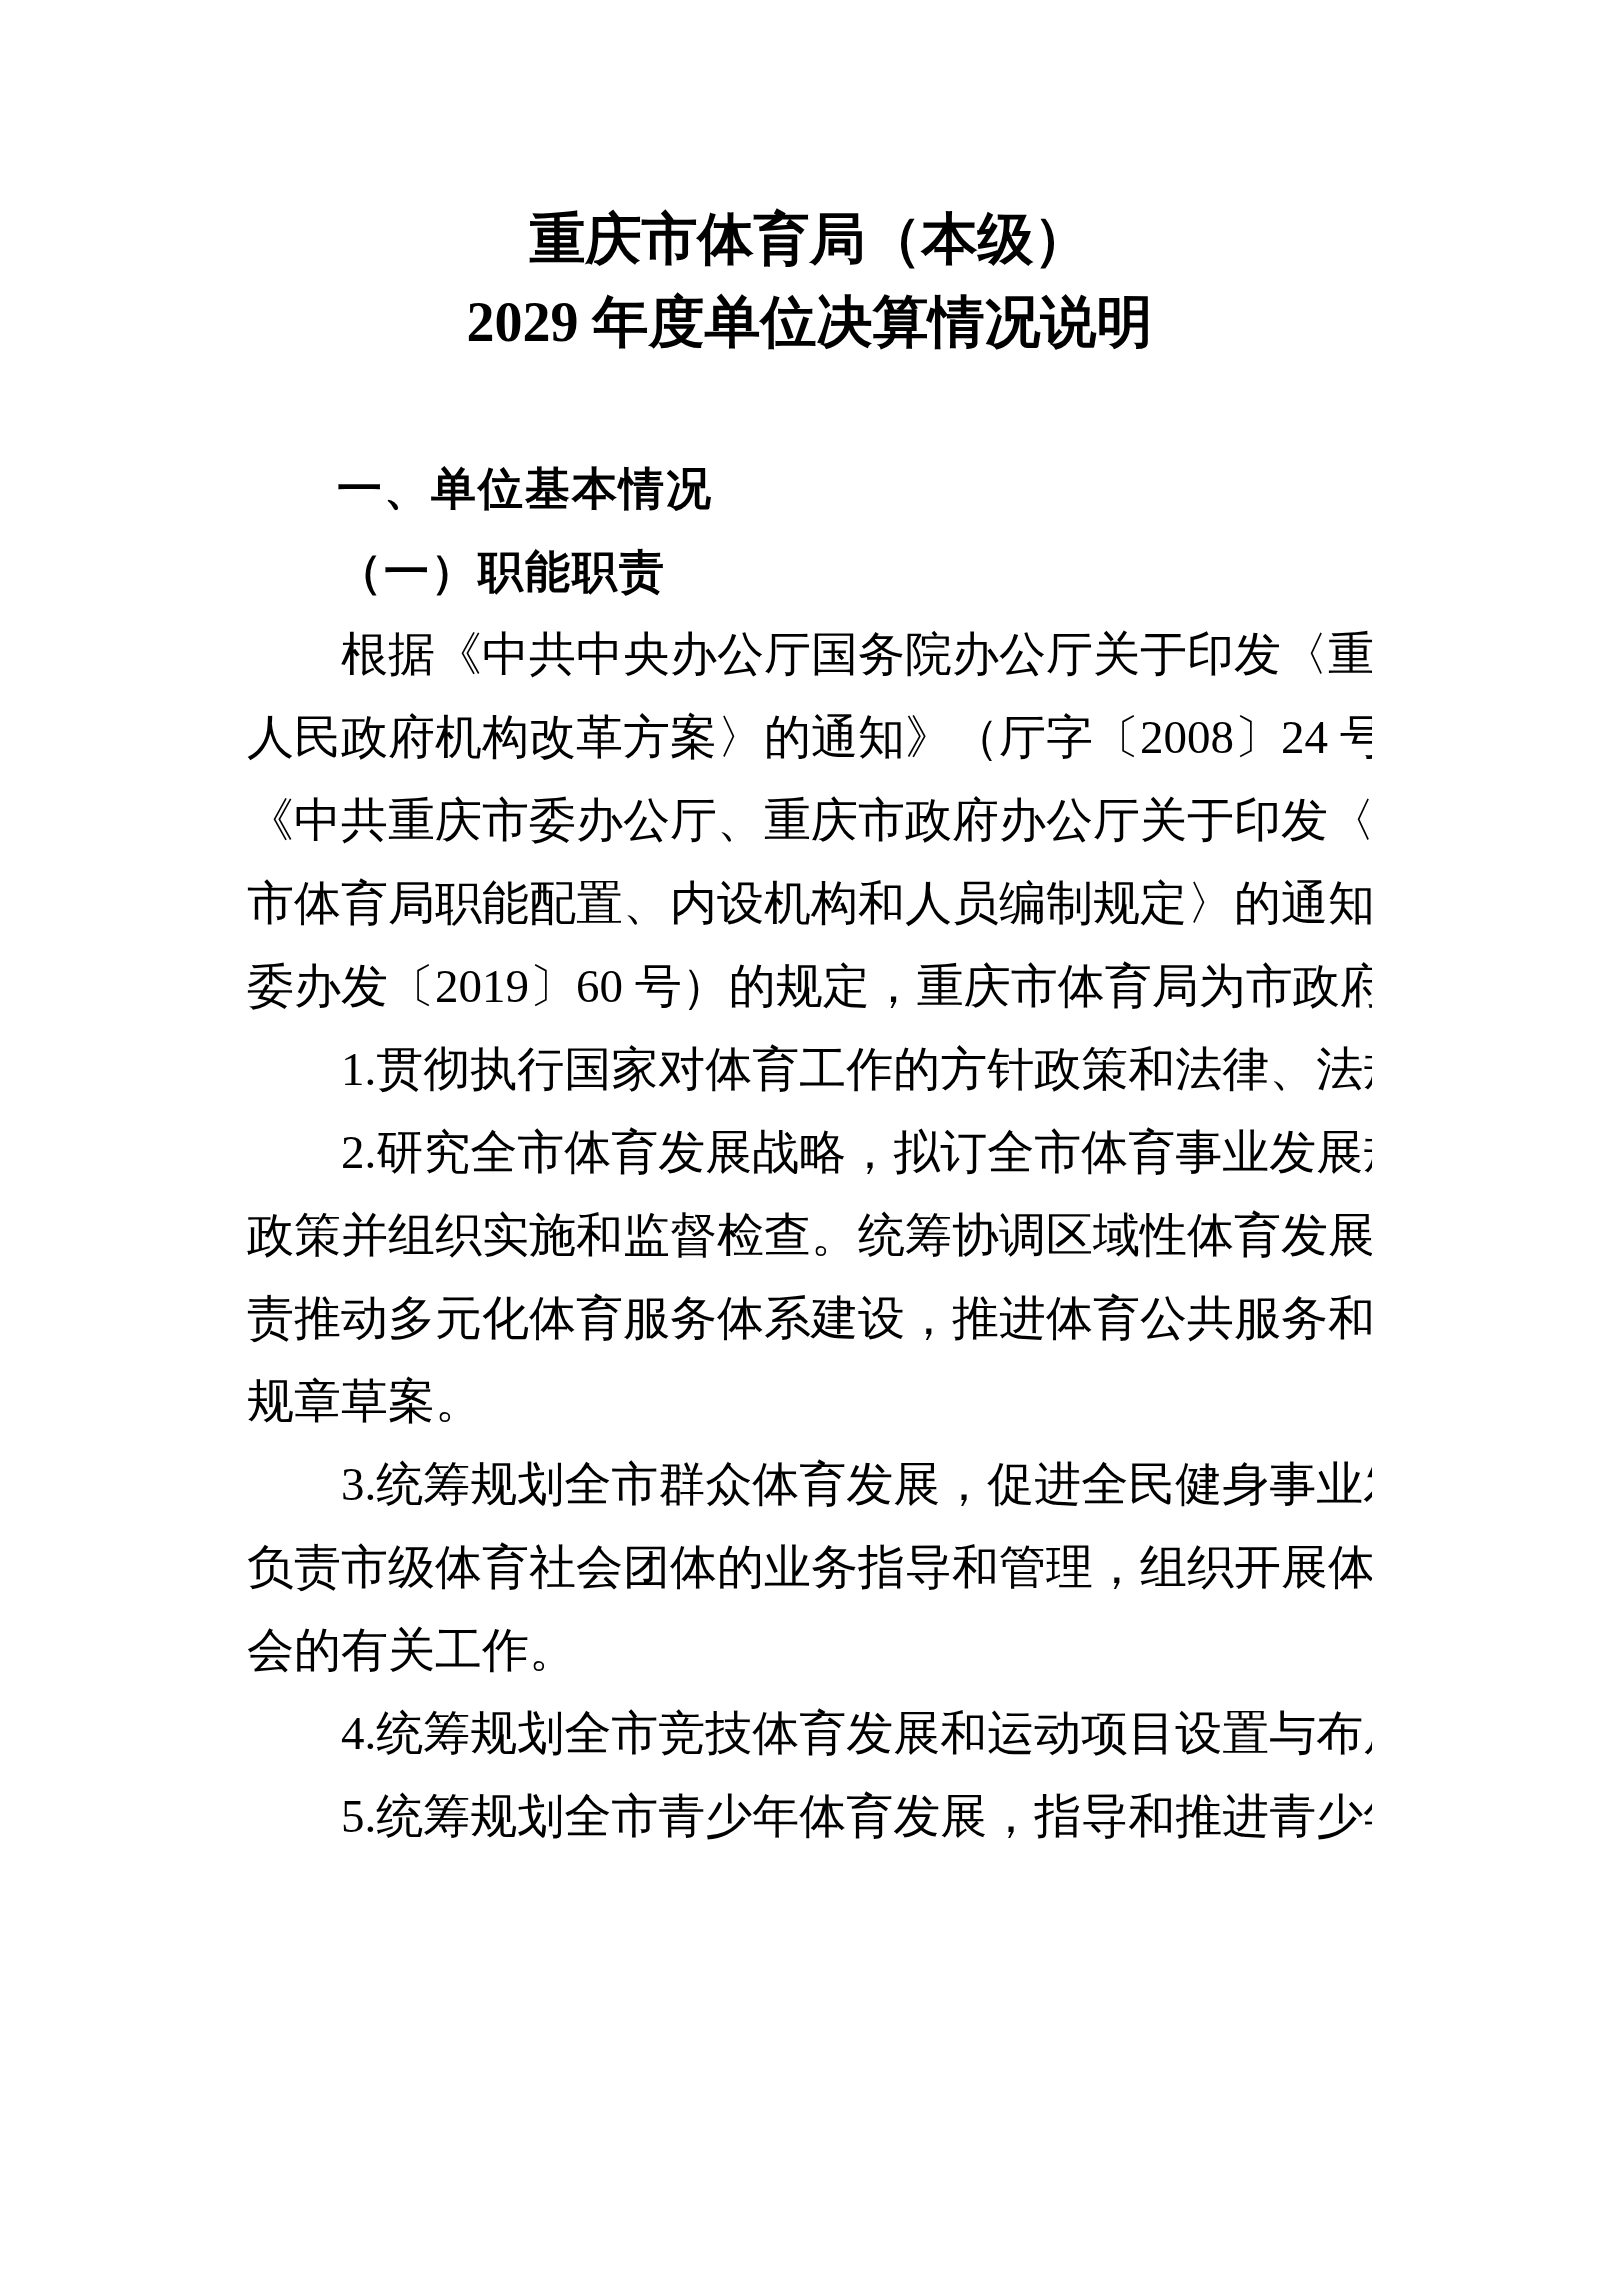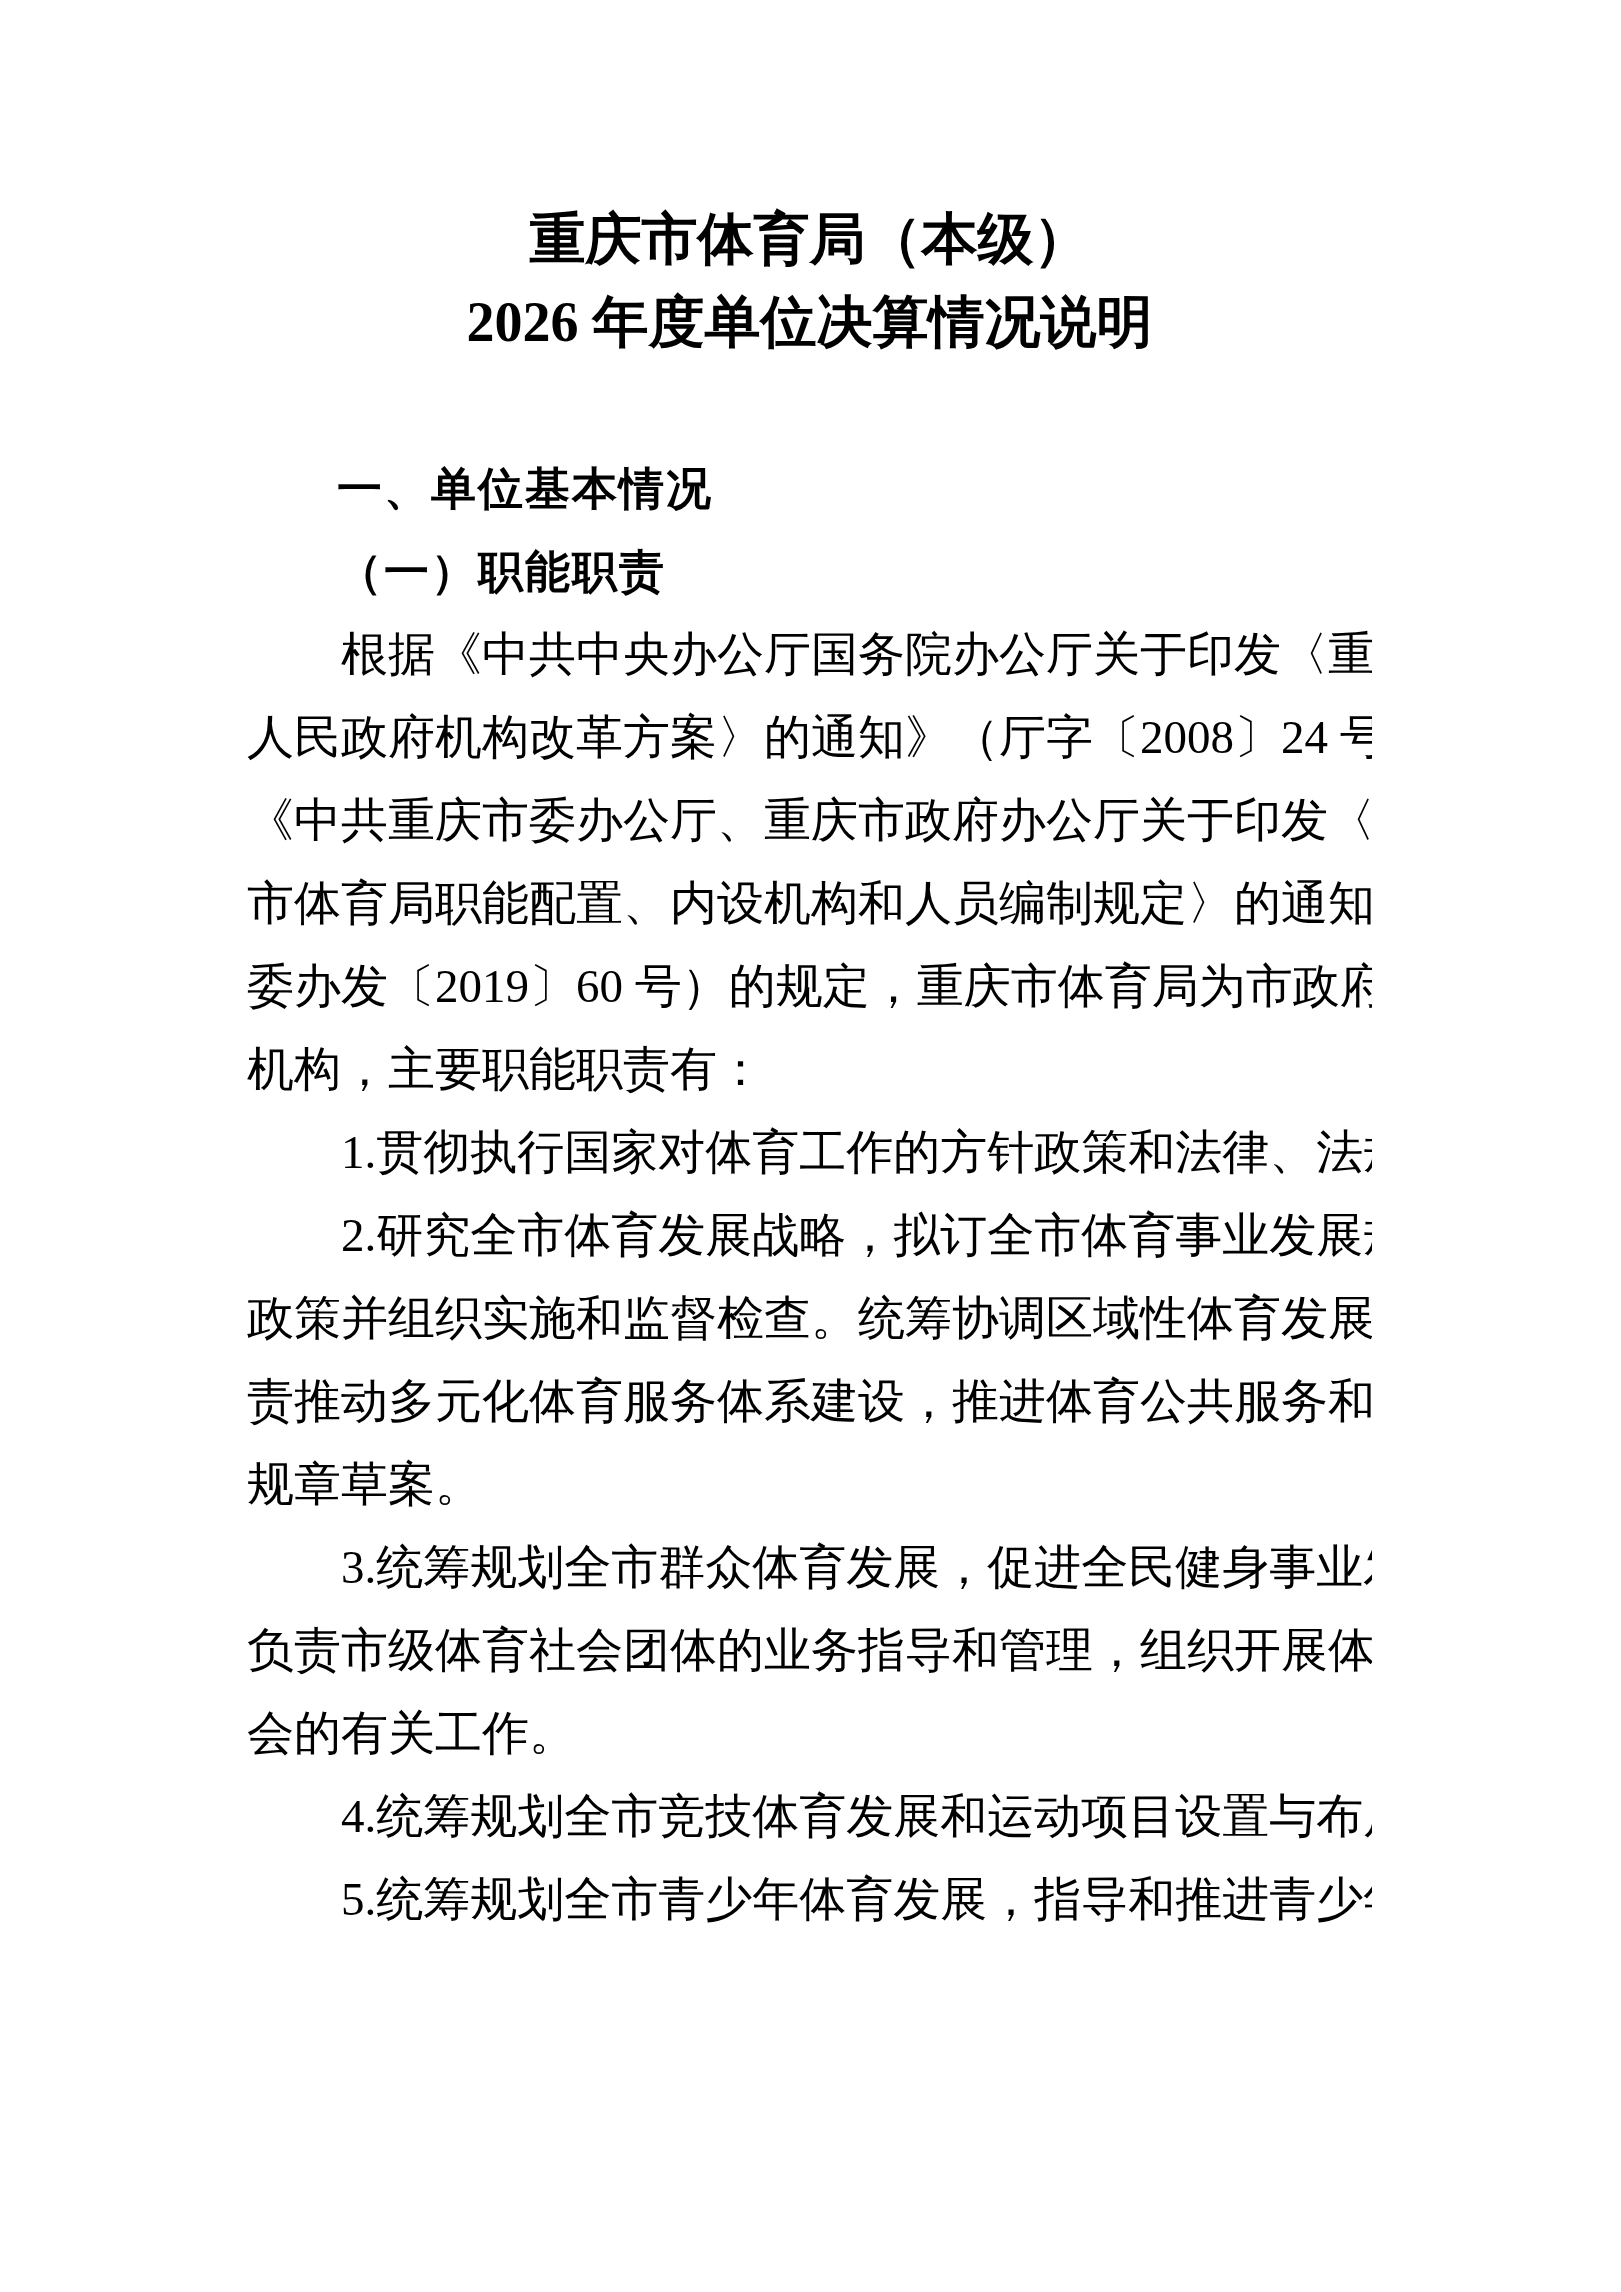--- a/index.html
+++ b/index.html
@@ -70,33 +70,32 @@
     white-space: nowrap;
   }
 </style>
 </head>
 <body>
 
 <div class="page">
   <div class="content">
 
     <div class="title-line">重庆市体育局（本级）</div>
-    <div class="title-line">2026 年度单位决算情况说明</div>
+    <div class="title-line">2029 年度单位决算情况说明</div>
 
     <div class="line blank"></div>
 
     <div class="heading-line">一、单位基本情况</div>
     <div class="heading-line">（一）职能职责</div>
 
     <div class="line indent">根据《中共中央办公厅国务院办公厅关于印发〈重庆市</div>
     <div class="line">人民政府机构改革方案〉的通知》（厅字〔2008〕24 号）、</div>
     <div class="line">《中共重庆市委办公厅、重庆市政府办公厅关于印发〈重庆</div>
     <div class="line">市体育局职能配置、内设机构和人员编制规定〉的通知》（渝</div>
     <div class="line">委办发〔2019〕60 号）的规定，重庆市体育局为市政府直属</div>
-    <div class="line plain">机构，主要职能职责有：</div>
     <div class="line indent">1.贯彻执行国家对体育工作的方针政策和法律、法规、</div>
     <div class="line indent">2.研究全市体育发展战略，拟订全市体育事业发展规划、</div>
     <div class="line">政策并组织实施和监督检查。统筹协调区域性体育发展，负</div>
     <div class="line">责推动多元化体育服务体系建设，推进体育公共服务和体育</div>
     <div class="line plain">规章草案。</div>
     <div class="line indent">3.统筹规划全市群众体育发展，促进全民健身事业发展，</div>
     <div class="line">负责市级体育社会团体的业务指导和管理，组织开展体育总</div>
     <div class="line plain">会的有关工作。</div>
     <div class="line indent">4.统筹规划全市竞技体育发展和运动项目设置与布局，</div>
     <div class="line indent">5.统筹规划全市青少年体育发展，指导和推进青少年体</div>

